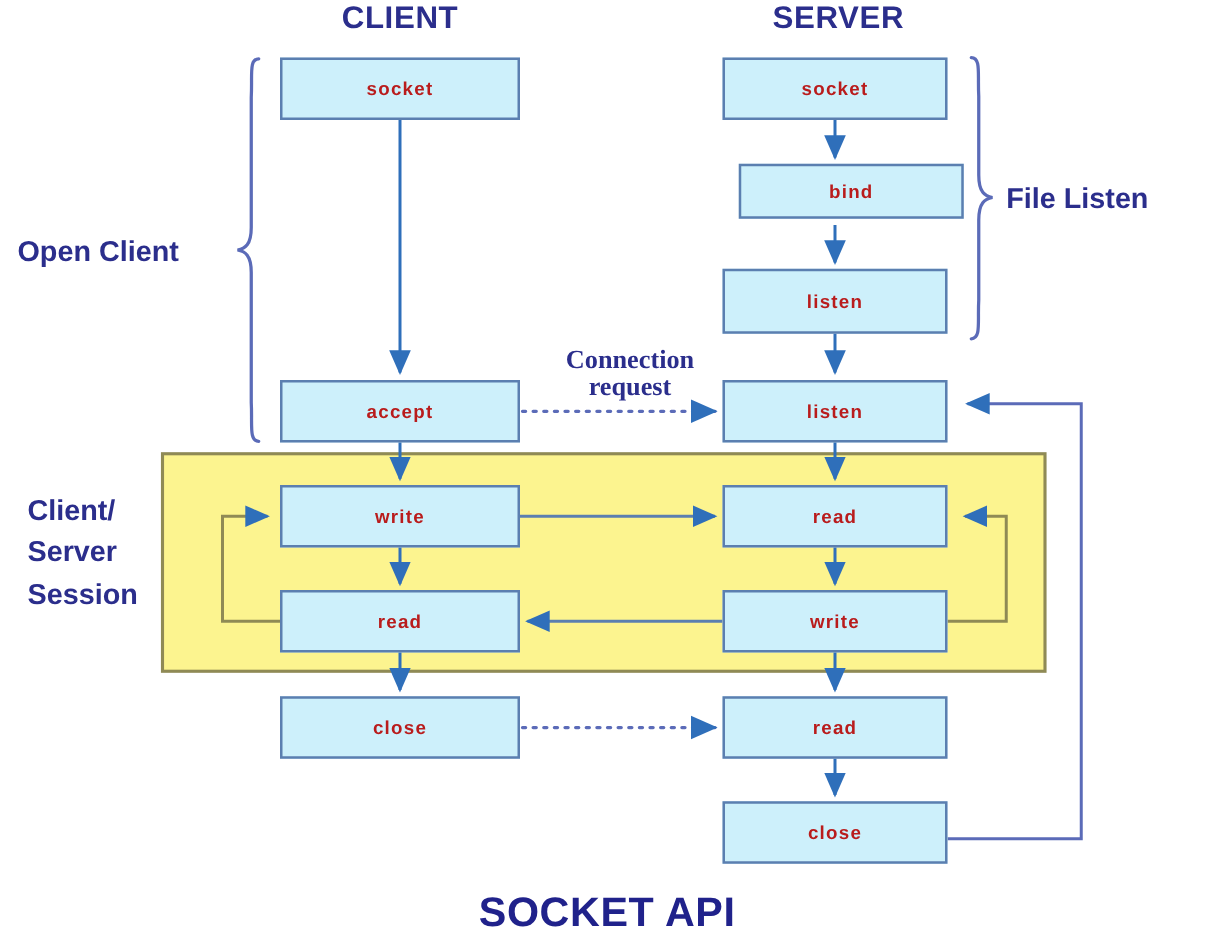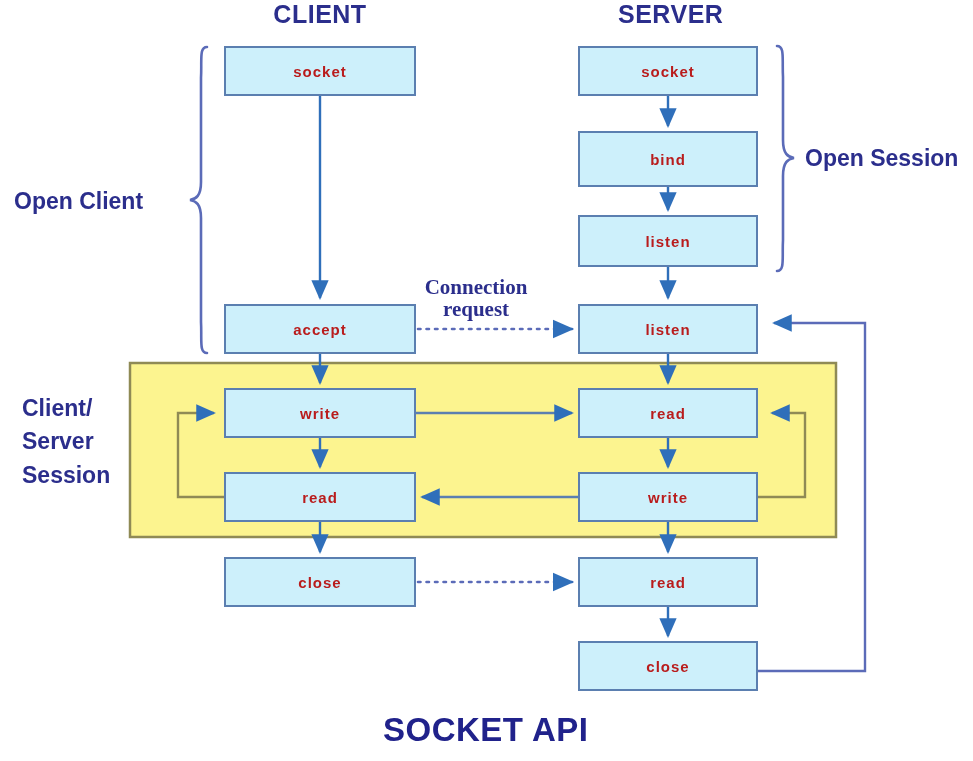--- a/index.html
+++ b/index.html
@@ -160,21 +160,21 @@
   <div class="node" style="left:224px; top:472px; width:192px; height:50px;">
     <span>read</span>
   </div>
   <div class="node" style="left:224px; top:557px; width:192px; height:50px;">
     <span>close</span>
   </div>
 
   <div class="node" style="left:578px; top:46px; width:180px; height:50px;">
     <span>socket</span>
   </div>
-  <div class="node" style="left:578px; top:131px; width:180px; height:56px;">
+  <div class="node" style="left:591px; top:131px; width:180px; height:44px;">
     <span>bind</span>
   </div>
   <div class="node" style="left:578px; top:215px; width:180px; height:52px;align-items:center;">
     <span>listen</span>
   </div>
   <div class="node" style="left:578px; top:304px; width:180px; height:50px;">
     <span>listen</span>
   </div>
   <div class="node" style="left:578px; top:388px; width:180px; height:50px;">
     <span>read</span>
@@ -183,23 +183,23 @@
     <span>write</span>
   </div>
   <div class="node" style="left:578px; top:557px; width:180px; height:50px;">
     <span>read</span>
   </div>
   <div class="node" style="left:578px; top:641px; width:180px; height:50px;">
     <span>close</span>
   </div>
 
   <div class="grouplabel" style="left:14px; top:185px;">Open Client</div>
-  <div class="grouplabel" style="left:805px; top:142px;">Open Session</div>
+  <div class="grouplabel" style="left:805px; top:142px;">File Listen</div>
   <div class="grouplabel" style="left:22px; top:392px;">Client/
 Server
 Session</div>
 
-  <div class="edgelabel" style="left:400px; top:276px; width:152px;">Connection
+  <div class="edgelabel" style="left:428px; top:276px; width:152px;">Connection
 request</div>
 
   <div class="footer-title" style="left:383px; top:711px;">SOCKET API</div>
 
 </div>
 
 </body></html>

